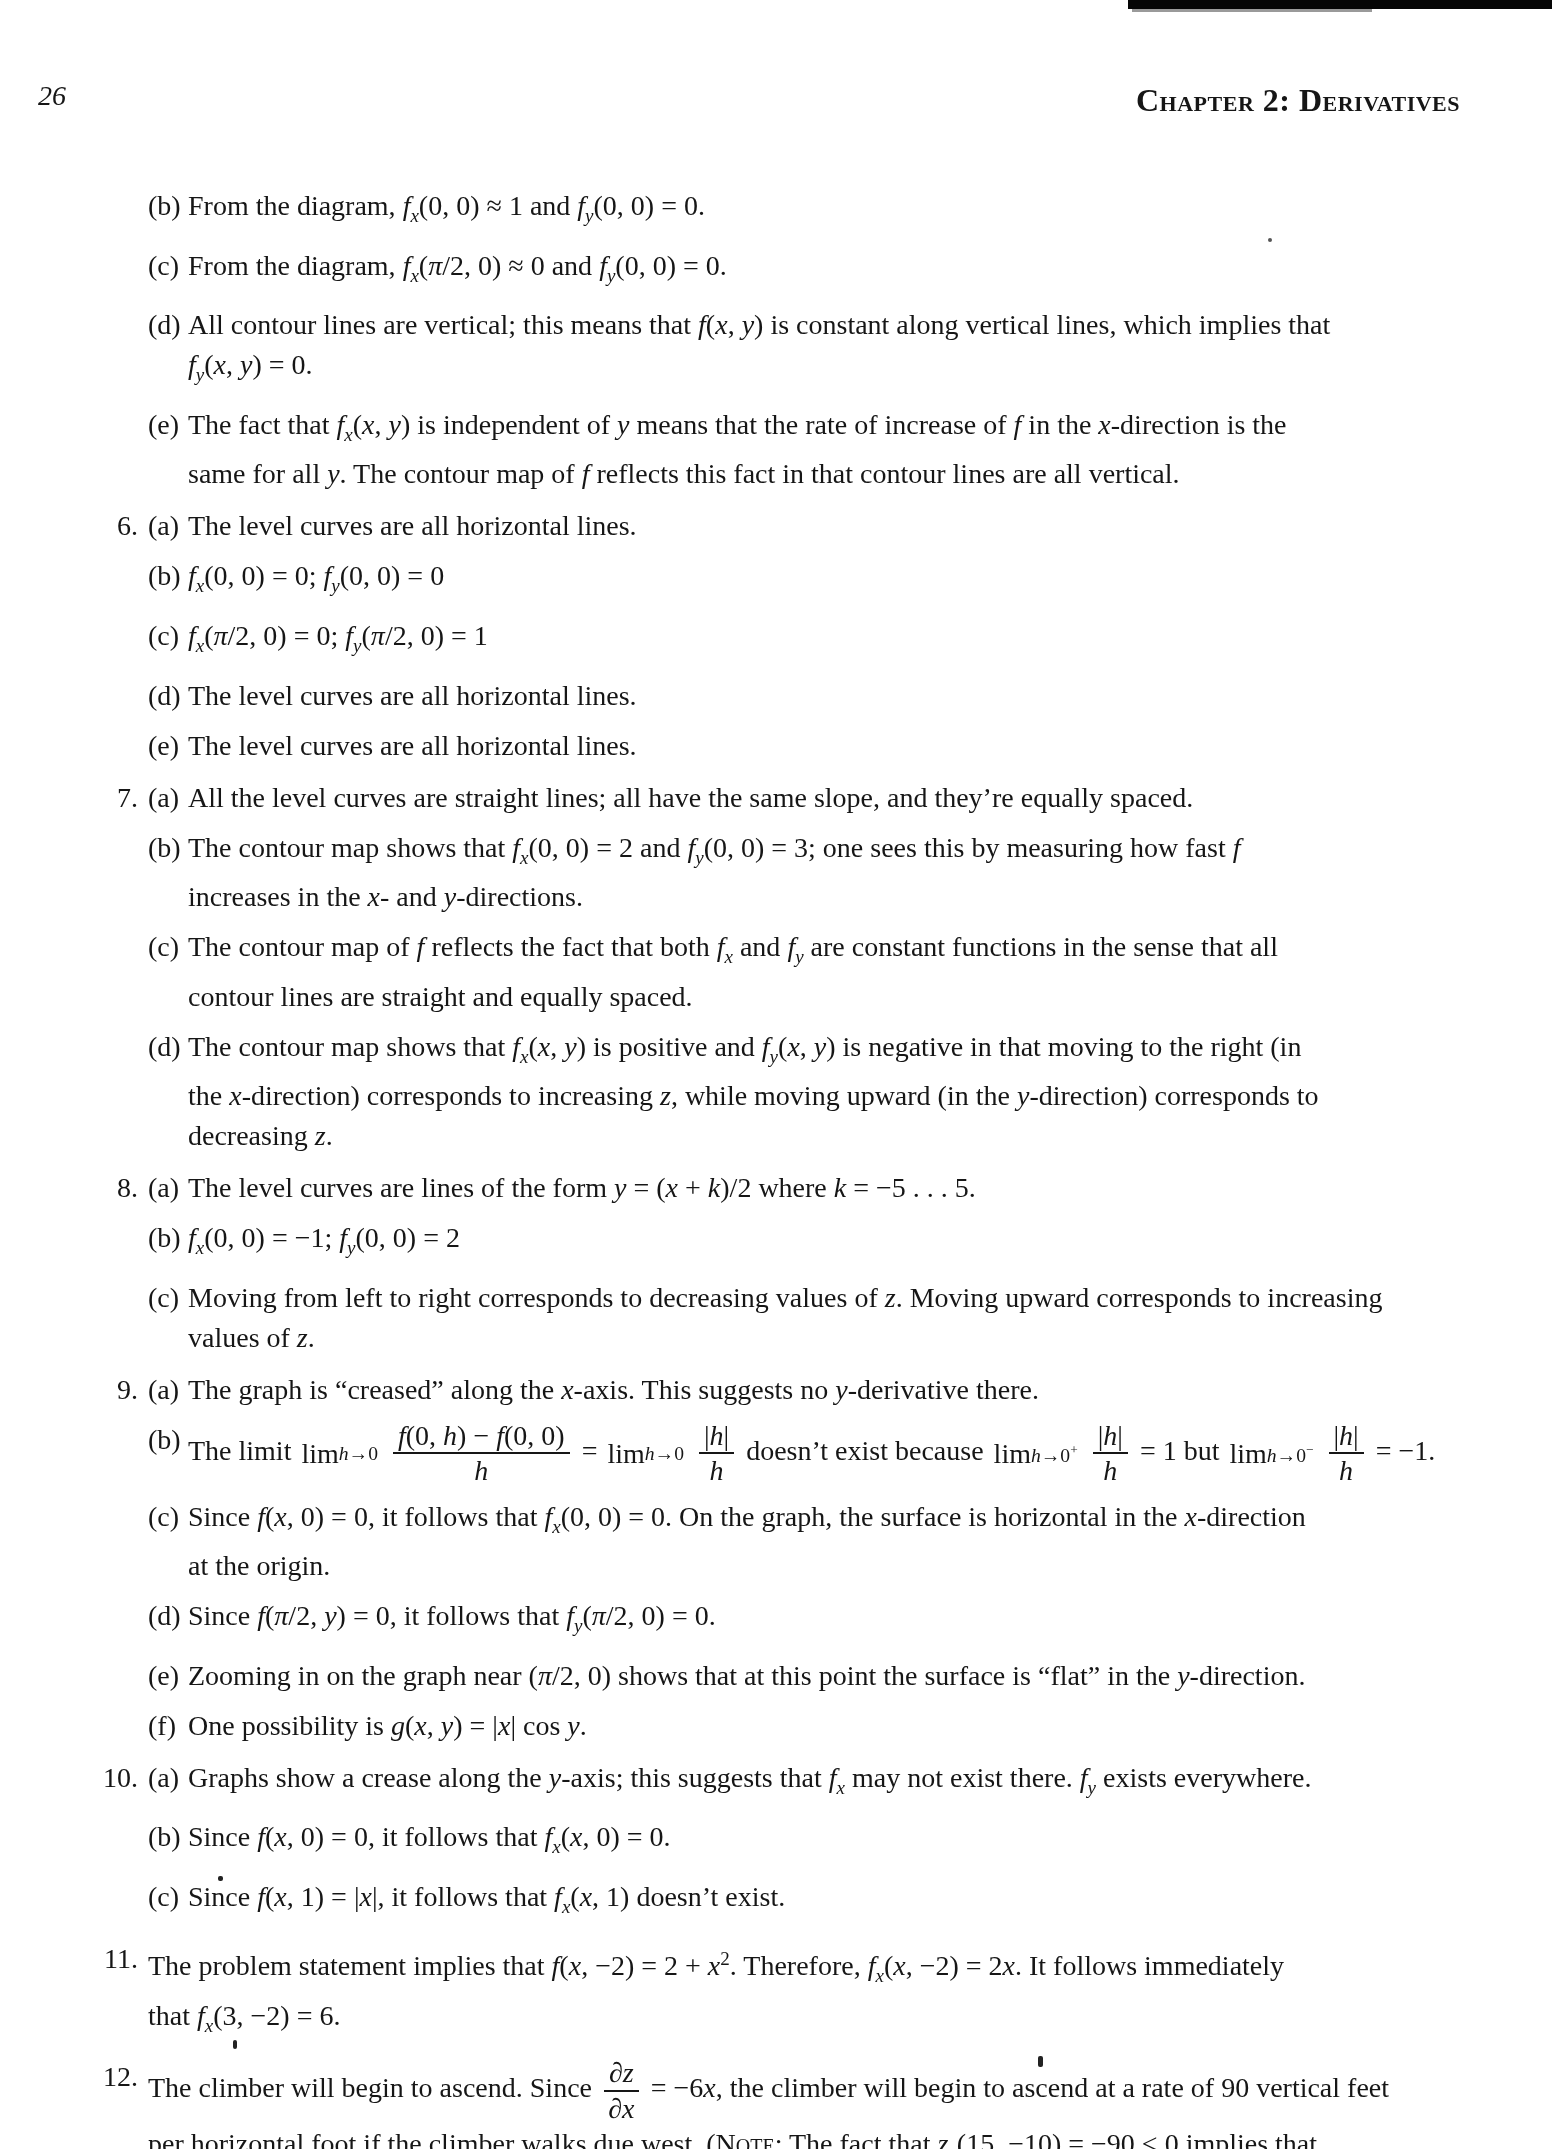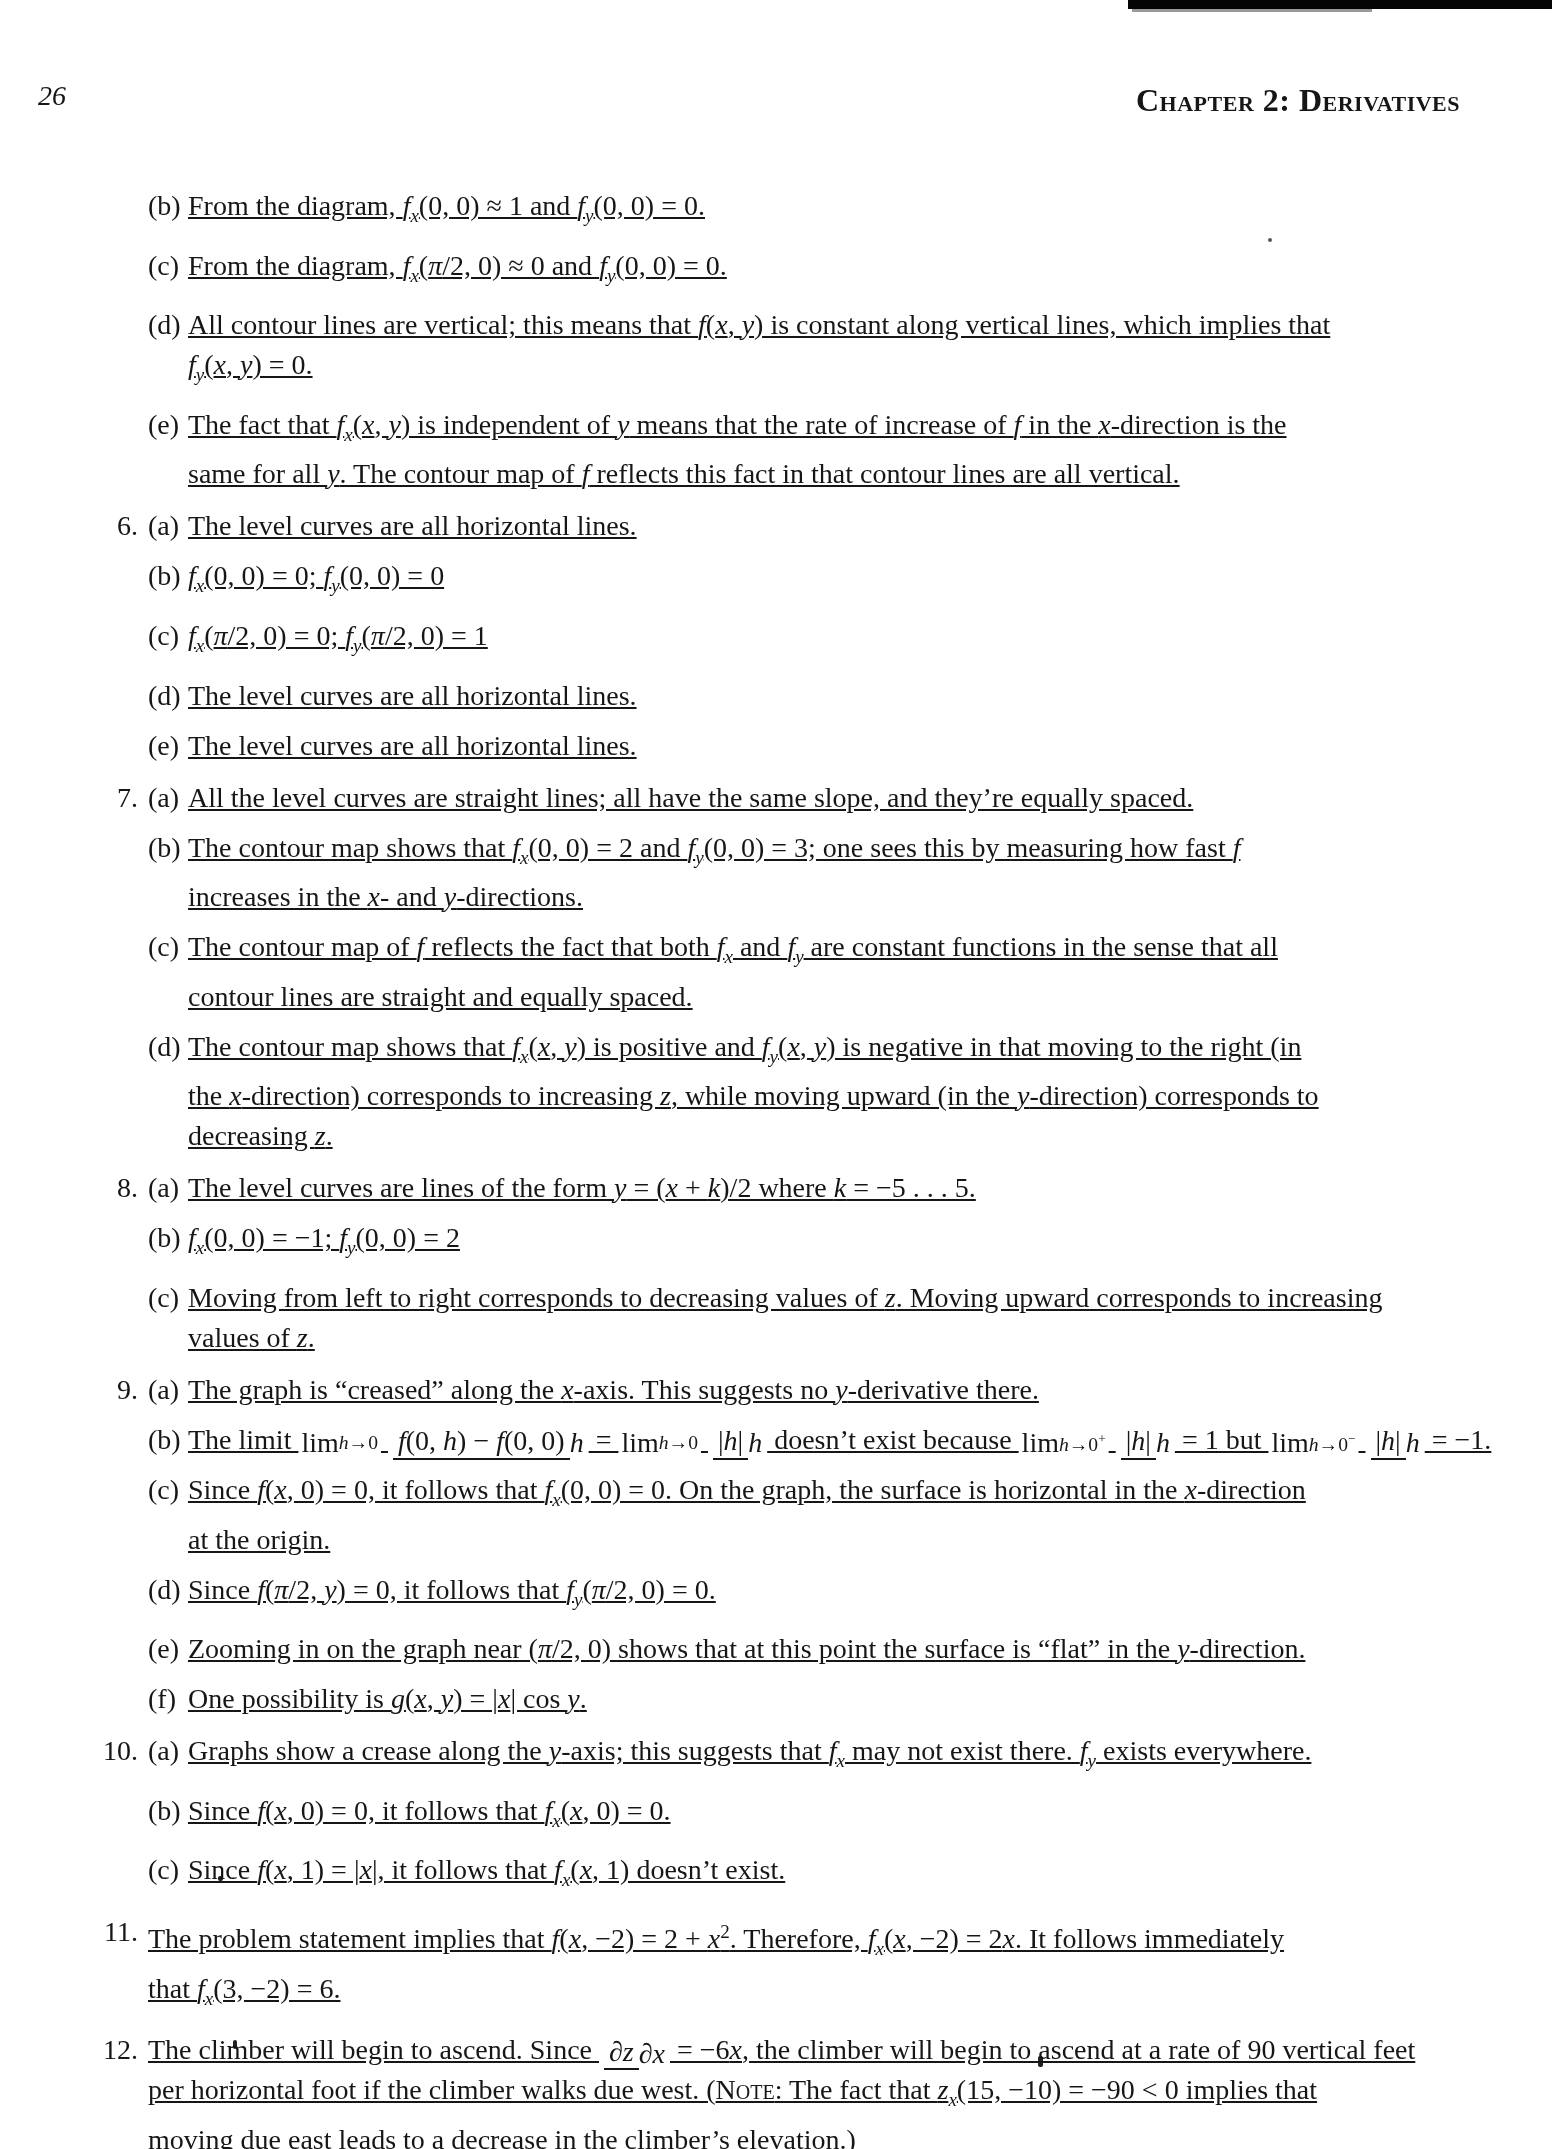--- a/index.html
+++ b/index.html
@@ -24,27 +24,27 @@
   .speck.s3{left:233px;top:2040px;width:4px;height:9px;}
   .speck.s4{left:1268px;top:238px;width:4px;height:4px;background:#555;}
 
   
   .content{position:absolute;left:100px;top:186px;width:1430px;font-size:28px;line-height:40px;}
   .item{display:flex;margin-bottom:2px;}
   .item-number{width:48px;flex:none;text-align:right;padding-right:10px;box-sizing:border-box;}
   .item-body{flex:1;min-width:0;}
   .part{display:flex;margin-bottom:10px;}
   .part-letter{width:40px;flex:none;}
-  .part-text{flex:1;min-width:0;text-decoration:underline;}
+  .part-text{flex:1;min-width:0;}
 
   
   i{font-style:italic;}
   sub{font-size:0.68em;}
   sup{font-size:0.68em;}
-  .frac{display:inline-flex;flex-direction:row;align-items:center;vertical-align:middle;margin:0 5px;line-height:1.12;}
+  .frac{display:inline-flex;flex-direction:column;align-items:center;vertical-align:middle;margin:0 5px;line-height:1.12;}
   .frac .nu{border-bottom:2px solid #161616;padding:0 5px 1px;}
   .frac .de{padding-top:1px;}
   .lim{display:inline-flex;flex-direction:row;align-items:center;vertical-align:middle;line-height:1.05;margin:0 3px;}
   .lim .ls{font-size:0.7em;margin-top:2px;white-space:nowrap;}
   .sc{font-variant:small-caps;}
 </style>
 </head>
 <body>
 
 <div class="scan-bar"></div>

